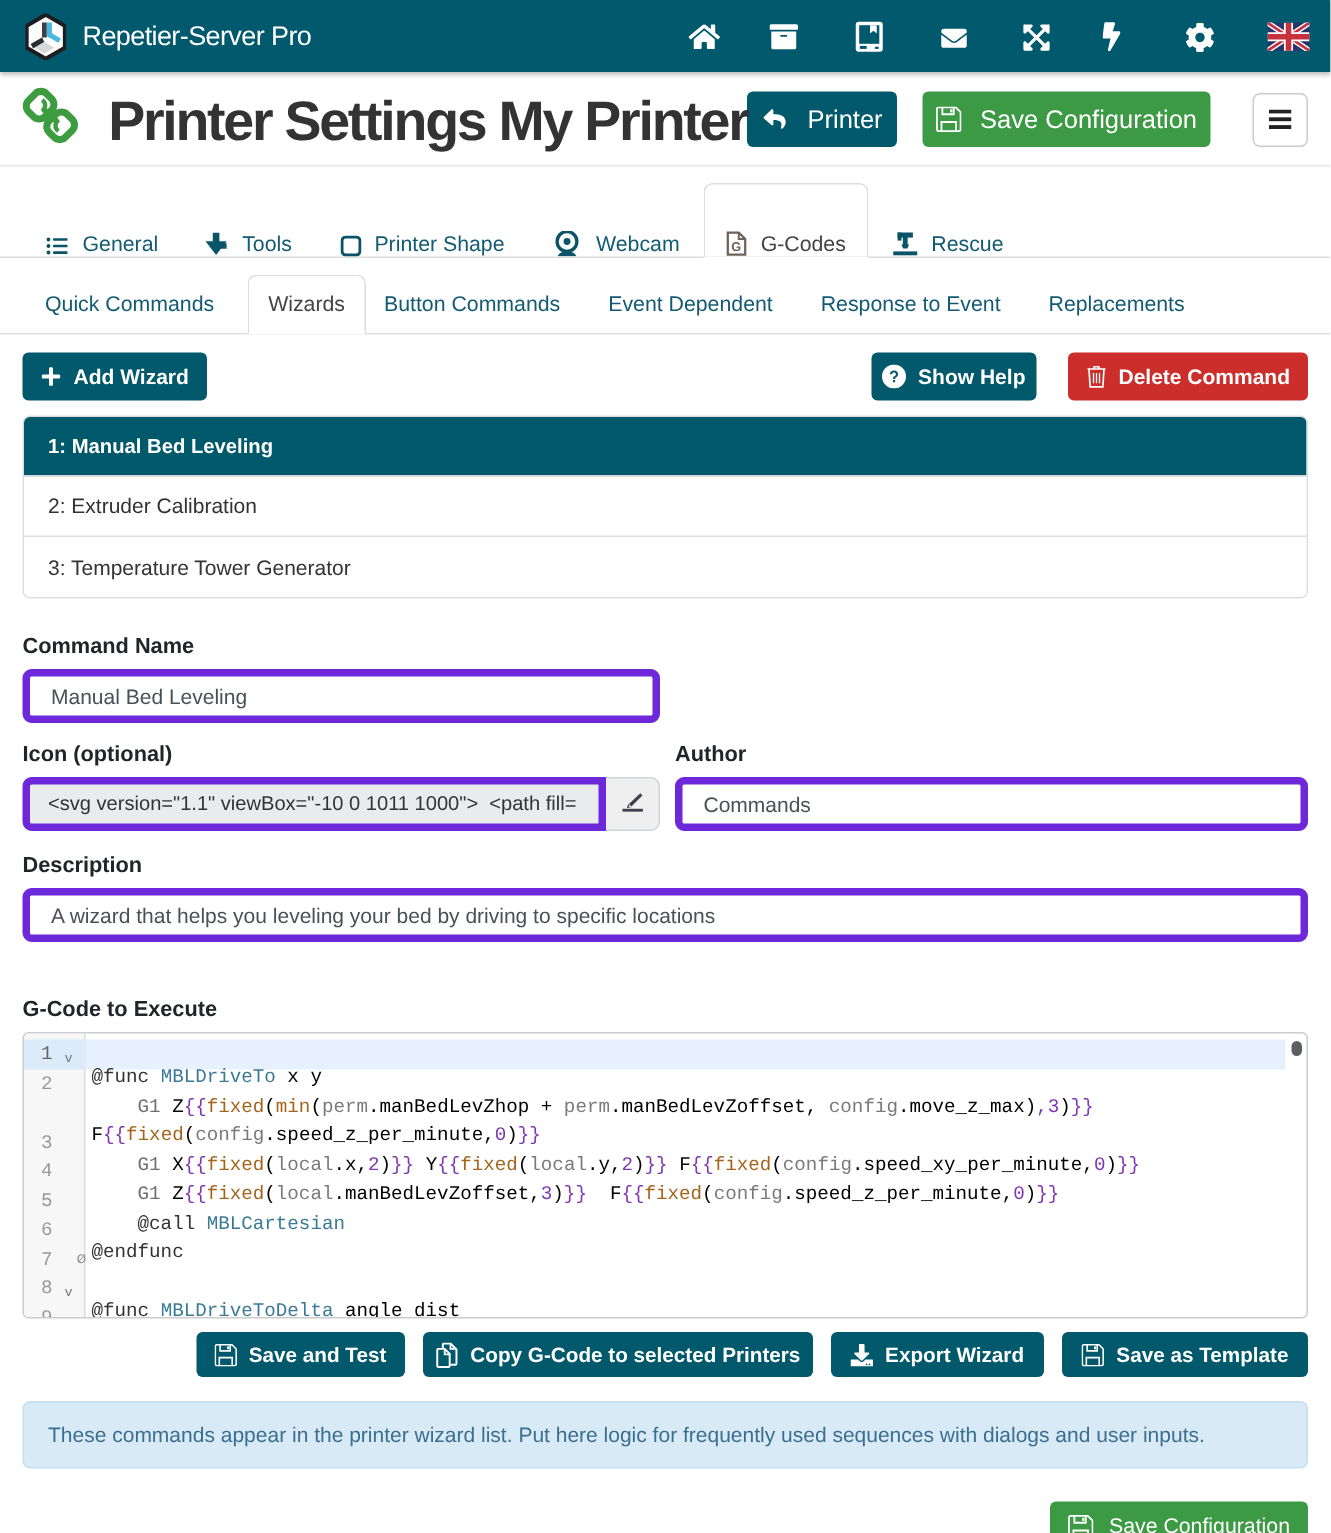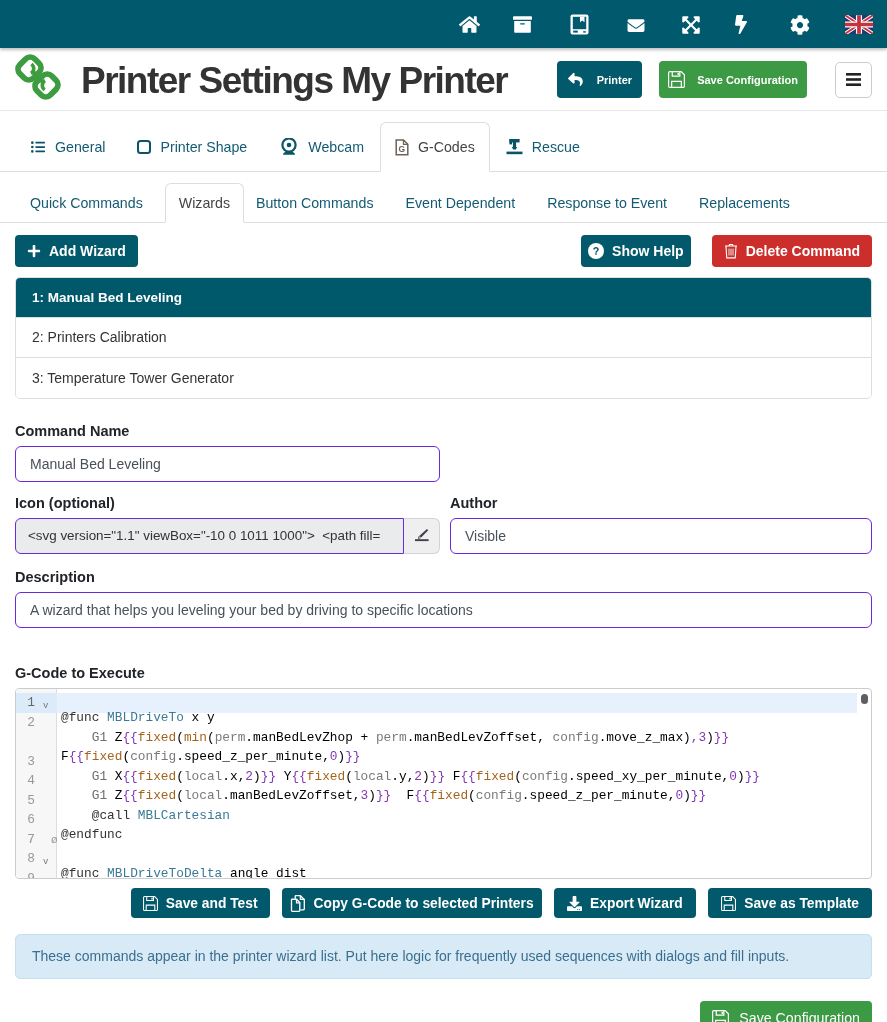--- a/index.html
+++ b/index.html
@@ -18,27 +18,27 @@
 .nav-icons .ni{ position:absolute; }
 
 .header{ padding:6px 15px 0 15px; display:flex; align-items:center; }
 .chain{ margin-top:0px; }
 h1{ font-size:37px; font-weight:700; color:#333; margin-left:20px; letter-spacing:-1.5px; white-space:nowrap; position:relative; top:4px;}
 .hbtns{ margin-left:auto; display:flex; align-items:center; margin-top:5px; }
 .btn{ display:inline-flex; align-items:center; justify-content:center; border:none; border-radius:4px; color:#fff; font-family:inherit; cursor:default; }
 .btn-teal{ background:var(--teal-btn); }
 .btn-green{ background:var(--green); }
 .btn-red{ background:#cb2e2b; }
-.hbtn{ height:37px; font-size:11px; padding:0 10px; white-space:nowrap;font-weight:bold; }
+.hbtn{ height:37px; font-size:17px; padding:0 10px; white-space:nowrap; }
 .hbtn svg{ margin-right:12px; }
 .burger{ width:37px; height:36px; background:#fff; border:1px solid #ccc; border-radius:5px; display:flex; align-items:center; justify-content:center; margin-left:28px;}
 .hr1{ border:none; border-top:1px solid #e7e7e7; margin:10px 0 0 0; }
 
 .tabs{ display:flex; align-items:stretch; padding-left:14px; border-bottom:1px solid #ddd; margin-top:11px; }
-.tab{ display:flex; align-items:center; padding:0 16px; height:49px; color:var(--tab); font-size:14.2px; }
+.tab{ display:flex; align-items:flex-end; padding:0 16px; height:49px; color:var(--tab); font-size:14.2px; }
 .tab svg{ margin-right:9px; }
 .tab.active{ border:1px solid #ddd; border-bottom:1px solid #fff; border-radius:6px 6px 0 0; color:#444; margin-bottom:-1px; height:50px; padding:0 14px; }
 .subtabs{ display:flex; padding-left:14px; border-bottom:1px solid #ddd; margin-top:11px; }
 .stab{ padding:0 16px; height:39px; display:flex; align-items:center; color:var(--tab); font-size:14.2px; }
 .stab.active{ border:1px solid #ddd; border-bottom:1px solid #fff; border-radius:6px 6px 0 0; color:#444; margin-bottom:-1px; height:40px;}
 
 .actions{ display:flex; padding:12px 15px 0 15px; }
 .abtn{ height:32px; font-size:14px; font-weight:700; padding:0 12px; }
 .abtn svg{ margin-right:8px; }
 
@@ -47,21 +47,21 @@
 .lg-item:first-child{ border-top:none; }
 .lg-item.sel{ background:#00586b; color:#fff; font-weight:700; font-size:13.5px; height:38.5px; }
 .lg-item:nth-child(2){ height:40.5px; }
 .lg-item:nth-child(3){ height:41px; }
 
 .form{ padding:0 15px; }
 .row2{ display:flex; }
 .col-l{ width:425px; }
 .col-r{ flex:1; margin-left:10px; }
 label.flabel{ display:block; font-weight:700; font-size:14.5px; line-height:14px; color:#212529; margin:0 0 8px 0;}
-.finput{ height:36px; border:1px solid #6d28d9; border-radius:6px; display:flex; align-items:center; padding:0 14px; font-size:14px; color:#495057; background:#fff; }
+.finput{ height:36px; border:5px solid #6d28d9; border-radius:6px; display:flex; align-items:center; padding:0 14px; font-size:14px; color:#495057; background:#fff; }
 .check{ display:flex; align-items:center; margin-top:25.5px; margin-left:0;}
 .check .box{ width:14px; height:14px; border:1px solid #888; border-radius:2px; background:#fff; }
 .check span{ margin-left:8px; font-size:15px; color:#212529;}
 .igroup{ display:flex; }
 .igroup .finput{ flex:1; border-radius:6px 0 0 6px; background:#e9ebec; color:#333; font-size:13.4px; padding:0 12px; overflow:hidden; white-space:nowrap;}
 .igroup .ibtn{ width:36px; border:1px solid #ced4da; border-left:none; border-radius:0 6px 6px 0; background:#efeff0; display:flex; align-items:center; justify-content:center;}
 
 .editor{ margin:8px 15px 0 15px; border:1px solid #ccc; border-radius:4px; height:191px; position:relative; overflow:hidden; background:#fff; font-family:"Liberation Mono", monospace; font-size:12.8px; line-height:19.5px;}
 .gutter{ position:absolute; left:0; top:0; bottom:0; width:41px; background:#f7f7f7; border-right:1px solid #ddd; }
 .code{ position:absolute; left:41px; top:0; right:0; padding:4px 0 0 4px; white-space:pre-wrap; color:#000;margin-top:15px; }
@@ -81,20 +81,30 @@
 .botbtns .abtn{ margin-left:12px; height:30px; font-size:13.8px; padding:0 11px;justify-content:flex-end; }
 .alert{ margin:16px 15px 0 15px; line-height:17px; background:#d8eaf6; border:1px solid #c3dff0; border-radius:5px; padding:13px 16px; font-size:14px; color:#3a6f90; }
 .savebar{ display:flex; justify-content:flex-end; padding:22px 15px 0 15px; }
 .sbtn{ height:34px; font-size:14.2px; padding:0 12px; }
 .sbtn svg{ margin-right:10px; }
 </style>
 </head>
 <body>
 
 <div class="navbar">
+  <div class="brand">
+    <svg width="27" height="31" viewBox="0 0 27 31">
+      <polygon points="13.5,0.8 26.2,8.2 26.2,22.8 13.5,30.2 0.8,22.8 0.8,8.2" fill="#fff" stroke="#1d1d1f" stroke-width="2.6"></polygon>
+      <rect x="11" y="6" width="3.2" height="10" fill="#3d3f42"></rect>
+      <path d="M14.2 6 h3.4 v7.2 l6 3.4 -1.7 2.9 -7.7-4.4z" fill="#49b8dd"></path>
+      <path d="M11 16 l-7.6 4.4 1.7 2.9 7.5-4.3z" fill="#2b2d30"></path>
+      <path d="M12.6 19 l6.6 3.8 -6.6 3.8 -6.6-3.8z" fill="#d8d8d8"></path>
+    </svg>
+    <div class="brand-title">Repetier-Server Pro</div>
+  </div>
   <div class="nav-icons">
     <div class="ni" style="left:459px;top:15px;"><svg width="21" height="19" viewBox="0 0 576 512" fill="#fff">
           <path d="M280.4 148.3L96 300.1V464a16 16 0 0 0 16 16l112.1-.3a16 16 0 0 0 15.9-16V368a16 16 0 0 1 16-16h64a16 16 0 0 1 16 16v95.6a16 16 0 0 0 16 16.1L464 480a16 16 0 0 0 16-16V300L295.7 148.3a12.2 12.2 0 0 0-15.3 0zM571.6 251.5L488 182.6V44.1a12 12 0 0 0-12-12h-56a12 12 0 0 0-12 12v72.6L318.5 43a48 48 0 0 0-61 0L4.3 251.5a12 12 0 0 0-1.6 16.9l25.5 31a12 12 0 0 0 16.9 1.6l235.2-193.7a12.2 12.2 0 0 1 15.3 0l235.2 193.7a12 12 0 0 0 16.9-1.6l25.5-31a12 12 0 0 0-1.7-16.9z"></path>
         </svg></div>
     <div class="ni" style="left:513px;top:15px;"><svg width="19" height="19" viewBox="0 0 512 512" fill="#fff">
           <path d="M32 448c0 17.7 14.3 32 32 32h384c17.7 0 32-14.3 32-32V160H32v288zm160-212c0-6.6 5.4-12 12-12h104c6.6 0 12 5.4 12 12v8c0 6.6-5.4 12-12 12H204c-6.6 0-12-5.4-12-12v-8zM480 32H32C14.3 32 0 46.3 0 64v48c0 8.8 7.2 16 16 16h480c8.8 0 16-7.2 16-16V64c0-17.7-14.3-32-32-32z"></path>
         </svg></div>
     <div class="ni" style="left:570px;top:14px;"><svg width="19" height="21" viewBox="0 0 19 21">
       <rect x="0.5" y="0.5" width="18" height="20" rx="2" fill="#fff"></rect>
       <rect x="2.8" y="2.8" width="13.4" height="12.4" fill="#00596c"></rect>
@@ -153,20 +163,24 @@
         </svg>
       </div>
   </div>
 </div>
 <hr class="hr1">
 
 <div class="tabs">
   <div class="tab"><svg width="16" height="14" viewBox="0 0 512 512" fill="#0b5468">
         <path d="M48 48a48 48 0 1 0 48 48 48 48 0 0 0-48-48zm0 160a48 48 0 1 0 48 48 48 48 0 0 0-48-48zm0 160a48 48 0 1 0 48 48 48 48 0 0 0-48-48zm448 16H176a16 16 0 0 0-16 16v32a16 16 0 0 0 16 16h320a16 16 0 0 0 16-16v-32a16 16 0 0 0-16-16zm0-320H176a16 16 0 0 0-16 16v32a16 16 0 0 0 16 16h320a16 16 0 0 0 16-16V80a16 16 0 0 0-16-16zm0 160H176a16 16 0 0 0-16 16v32a16 16 0 0 0 16 16h320a16 16 0 0 0 16-16v-32a16 16 0 0 0-16-16z"></path>
       </svg>General</div>
+  <div class="tab"><svg width="15" height="16" viewBox="0 0 16 17" fill="#0b5468">
+        <path d="M5.5 0 h5 v6.5 h5.5 l-8 10.5 -8-10.5 h5.5z" transform="scale(0.94)"></path>
+        <rect x="11" y="7.5" width="4" height="4" fill="#0b5468"></rect>
+      </svg>Tools</div>
   <div class="tab"><svg width="14" height="14" viewBox="0 0 14 14" fill="none" stroke="#0b5468" stroke-width="2">
         <rect x="1" y="1" width="12" height="12" rx="2.5"></rect>
       </svg>Printer Shape</div>
   <div class="tab"><svg width="20" height="17" viewBox="0 0 20 17" fill="#0b5468">
         <circle cx="10" cy="7" r="6.6" fill="none" stroke="#0b5468" stroke-width="2.2"></circle>
         <circle cx="10" cy="7" r="2.3"></circle>
         <path d="M4 16.8 c0-2 2.7-3.2 6-3.2 s6 1.2 6 3.2z"></path>
       </svg>Webcam</div>
   <div class="tab active"><svg width="14" height="17" viewBox="0 0 14 17" fill="none" stroke="#6e6157" stroke-width="1.5">
         <path d="M1.2 1 h7.3 l4.3 4.3 v10.5 h-11.6 z"></path>
@@ -202,21 +216,21 @@
         </svg>Show Help</div>
     <div class="btn btn-red abtn" style="margin-left:21px;"><svg width="14" height="16" viewBox="0 0 448 512" fill="none" stroke="#fff" stroke-width="30">
           <path d="M32 96 h384 M160 96 l16-48 h96 l16 48 M64 96 l24 380 h272 l24-380" stroke-width="36"></path>
           <path d="M160 180 v220 M224 180 v220 M288 180 v220" stroke-width="28"></path>
         </svg>Delete Command</div>
   </div>
 </div>
 
 <div class="listgroup">
   <div class="lg-item sel">1: Manual Bed Leveling</div>
-  <div class="lg-item">2: Printers Calibration</div>
+  <div class="lg-item">2: Extruder Calibration</div>
   <div class="lg-item">3: Temperature Tower Generator</div>
 </div>
 
 <div class="form">
   <div class="row2" style="margin-top:24.5px;">
     <div class="col-l">
       <label class="flabel">Command Name</label>
       <div class="finput">Manual Bed Leveling</div>
     </div>
   </div>
@@ -229,21 +243,21 @@
             <svg width="16" height="15" viewBox="0 0 16 15" fill="#433f4e">
         <rect x="1" y="11.2" width="13.6" height="1.9"></rect>
         <path d="M12.9 0.9 L14.3 2.3 6.4 10.2 3.9 10.9 4.7 8.5 Z"></path>
         <path d="M5.6 8.2 L7 9.6 5.2 10.1 Z" fill="#efeff0"></path>
       </svg>
           </div>
       </div>
     </div>
     <div class="col-r">
       <label class="flabel">Author</label>
-      <div class="finput">Visible</div>
+      <div class="finput">Commands</div>
     </div>
   </div>
   <div style="margin-top:16.5px;">
     <label class="flabel">Description</label>
     <div class="finput">A wizard that helps you leveling your bed by driving to specific locations</div>
   </div>
   <div style="margin-top:16px;">
     <label class="flabel" style="margin-bottom:0;margin-top:38px;">G-Code to Execute</label>
   </div>
 </div>
@@ -293,21 +307,21 @@
         <path d="M216 0h80c13.3 0 24 10.7 24 24v168h87.7c17.8 0 26.7 21.5 14.1 34.1L269.7 378.3c-7.5 7.5-19.8 7.5-27.3 0L90.1 226.1c-12.6-12.6-3.7-34.1 14.1-34.1H192V24c0-13.3 10.7-24 24-24zm296 376v112c0 13.3-10.7 24-24 24H24c-13.3 0-24-10.7-24-24V376c0-13.3 10.7-24 24-24h146.7l49 49c20.1 20.1 52.5 20.1 72.6 0l49-49H488c13.3 0 24 10.7 24 24zm-124 88c0-11-9-20-20-20s-20 9-20 20 9 20 20 20 20-9 20-20zm64 0c0-11-9-20-20-20s-20 9-20 20 9 20 20 20 20-9 20-20z"></path>
       </svg>Export Wizard</div>
   <div class="btn btn-teal abtn" style="padding:0 13px;"><svg width="15" height="15" viewBox="0 0 448 448" fill="none" stroke="#fff" stroke-width="32">
         <path d="M16 48 a32 32 0 0 1 32-32 h300 l84 84 v300 a32 32 0 0 1-32 32 h-352 a32 32 0 0 1-32-32z"></path>
         <path d="M112 16 v120 h200 v-120"></path>
         <rect x="250" y="48" width="40" height="56" fill="#fff" stroke="none"></rect>
         <path d="M96 432 v-160 h256 v160"></path>
       </svg>Save as Template</div>
 </div>
 
-<div class="alert">These commands appear in the printer wizard list. Put here logic for frequently used sequences with dialogs and fill inputs.</div>
+<div class="alert">These commands appear in the printer wizard list. Put here logic for frequently used sequences with dialogs and user inputs.</div>
 
 <div class="savebar">
   <div class="btn btn-green sbtn"><svg width="17" height="17" viewBox="0 0 448 448" fill="none" stroke="#fff" stroke-width="32">
         <path d="M16 48 a32 32 0 0 1 32-32 h300 l84 84 v300 a32 32 0 0 1-32 32 h-352 a32 32 0 0 1-32-32z"></path>
         <path d="M112 16 v120 h200 v-120"></path>
         <rect x="250" y="48" width="40" height="56" fill="#fff" stroke="none"></rect>
         <path d="M96 432 v-160 h256 v160"></path>
       </svg>Save Configuration</div>
 </div>
 

